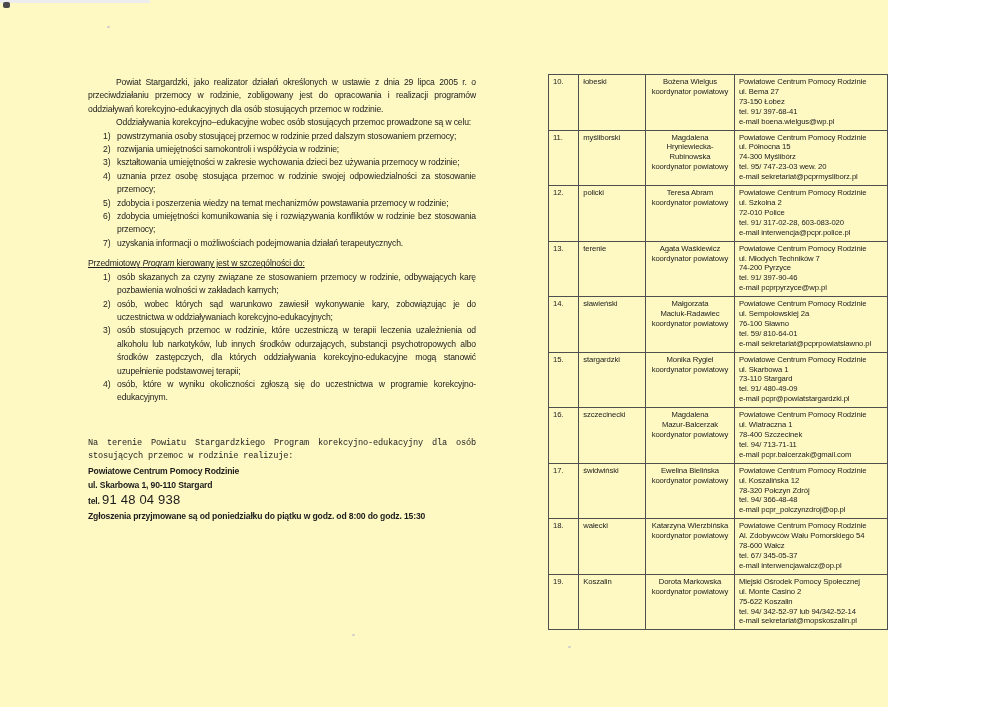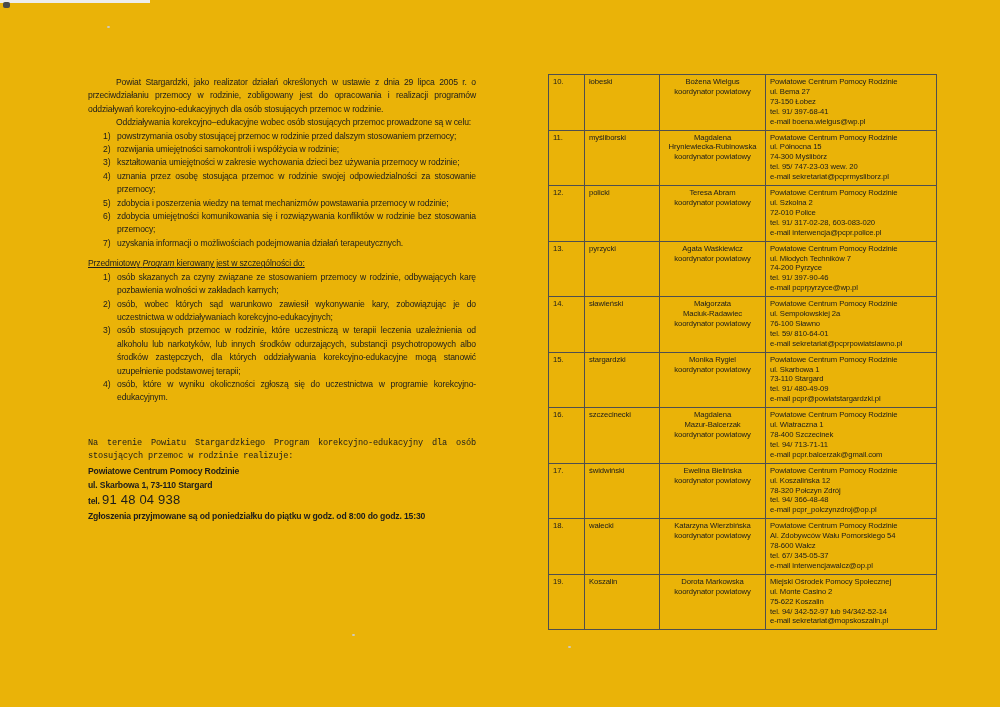--- a/index.html
+++ b/index.html
@@ -3,22 +3,22 @@
 <meta charset="utf-8">
 <style>
   html, body { margin: 0; padding: 0; }
   body {
     width: 1000px; height: 707px;
     background: #ffffff;
     font-family: "Liberation Sans", sans-serif;
   }
   .sheet {
     position: relative;
-    width: 1000px; height: 707px;
-    background: #eab308;
+    width: 888px; height: 707px;
+    background: #fef9c3;
     color: #1d1d1d;
     overflow: hidden;
   }
 
   
   .artifact-strip { position: absolute; left: 0; top: 0; width: 150px; height: 3px; background: #ededed; }
   .artifact-dot { position: absolute; left: 3px; top: 2px; width: 7px; height: 6px; background: #4a4a4a; border-radius: 2px; }
   .speck { position: absolute; width: 3px; height: 2px; background: #cccccc; border-radius: 50%; }
   .speck.s1 { left: 107px; top: 26px; }
   .speck.s2 { left: 352px; top: 634px; }
@@ -90,21 +90,21 @@
 
     <div class="list">
       <div class="li"><span class="li-no">1)</span><span>osób skazanych za czyny związane ze stosowaniem przemocy w rodzinie, odbywających karę pozbawienia wolności w zakładach karnych;</span></div>
       <div class="li"><span class="li-no">2)</span><span>osób, wobec których sąd warunkowo zawiesił wykonywanie kary, zobowiązując je do uczestnictwa w oddziaływaniach korekcyjno-edukacyjnych;</span></div>
       <div class="li"><span class="li-no">3)</span><span>osób stosujących przemoc w rodzinie, które uczestniczą w terapii leczenia uzależnienia od alkoholu lub narkotyków, lub innych środków odurzających, substancji psychotropowych albo środków zastępczych, dla których oddziaływania korekcyjno-edukacyjne mogą stanowić uzupełnienie podstawowej terapii;</span></div>
       <div class="li"><span class="li-no">4)</span><span>osób, które w wyniku okoliczności zgłoszą się do uczestnictwa w programie korekcyjno-edukacyjnym.</span></div>
     </div>
 
     <p class="para mt-lg">Na terenie Powiatu Stargardzkiego Program korekcyjno-edukacyjny dla osób stosujących przemoc w rodzinie realizuje:</p>
     <p class="bold-line">Powiatowe Centrum Pomocy Rodzinie</p>
-    <p class="bold-line">ul. Skarbowa 1, 73-110 Stargard</p>
+    <p class="bold-line">ul. Skarbowa 1, 90-110 Stargard</p>
     <p class="bold-line"><span>tel.</span> <span class="tel-num">91 48 04 938</span></p>
     <p class="bold-line">Zgłoszenia przyjmowane są od poniedziałku do piątku w godz. od 8:00 do godz. 15:30</p>
   </div>
 
   <div class="right-page">
     <table class="contact-table">
       <tbody>
         <tr>
           <td class="c-no">10.</td>
           <td class="c-district">łobeski</td>
@@ -134,21 +134,21 @@
           <td class="c-coord">Teresa Abram
 koordynator powiatowy</td>
           <td class="c-addr">Powiatowe Centrum Pomocy Rodzinie
 ul. Szkolna 2
 72-010 Police
 tel. 91/ 317-02-28, 603-083-020
 e-mail interwencja@pcpr.police.pl</td>
         </tr>
         <tr>
           <td class="c-no">13.</td>
-          <td class="c-district">pyrzycki</td>
+          <td class="c-district">terenie</td>
           <td class="c-coord">Agata Waśkiewicz
 koordynator powiatowy</td>
           <td class="c-addr">Powiatowe Centrum Pomocy Rodzinie
 ul. Młodych Techników 7
 74-200 Pyrzyce
 tel. 91/ 397-90-46
 e-mail pcprpyrzyce@wp.pl</td>
         </tr>
         <tr>
           <td class="c-no">14.</td>

